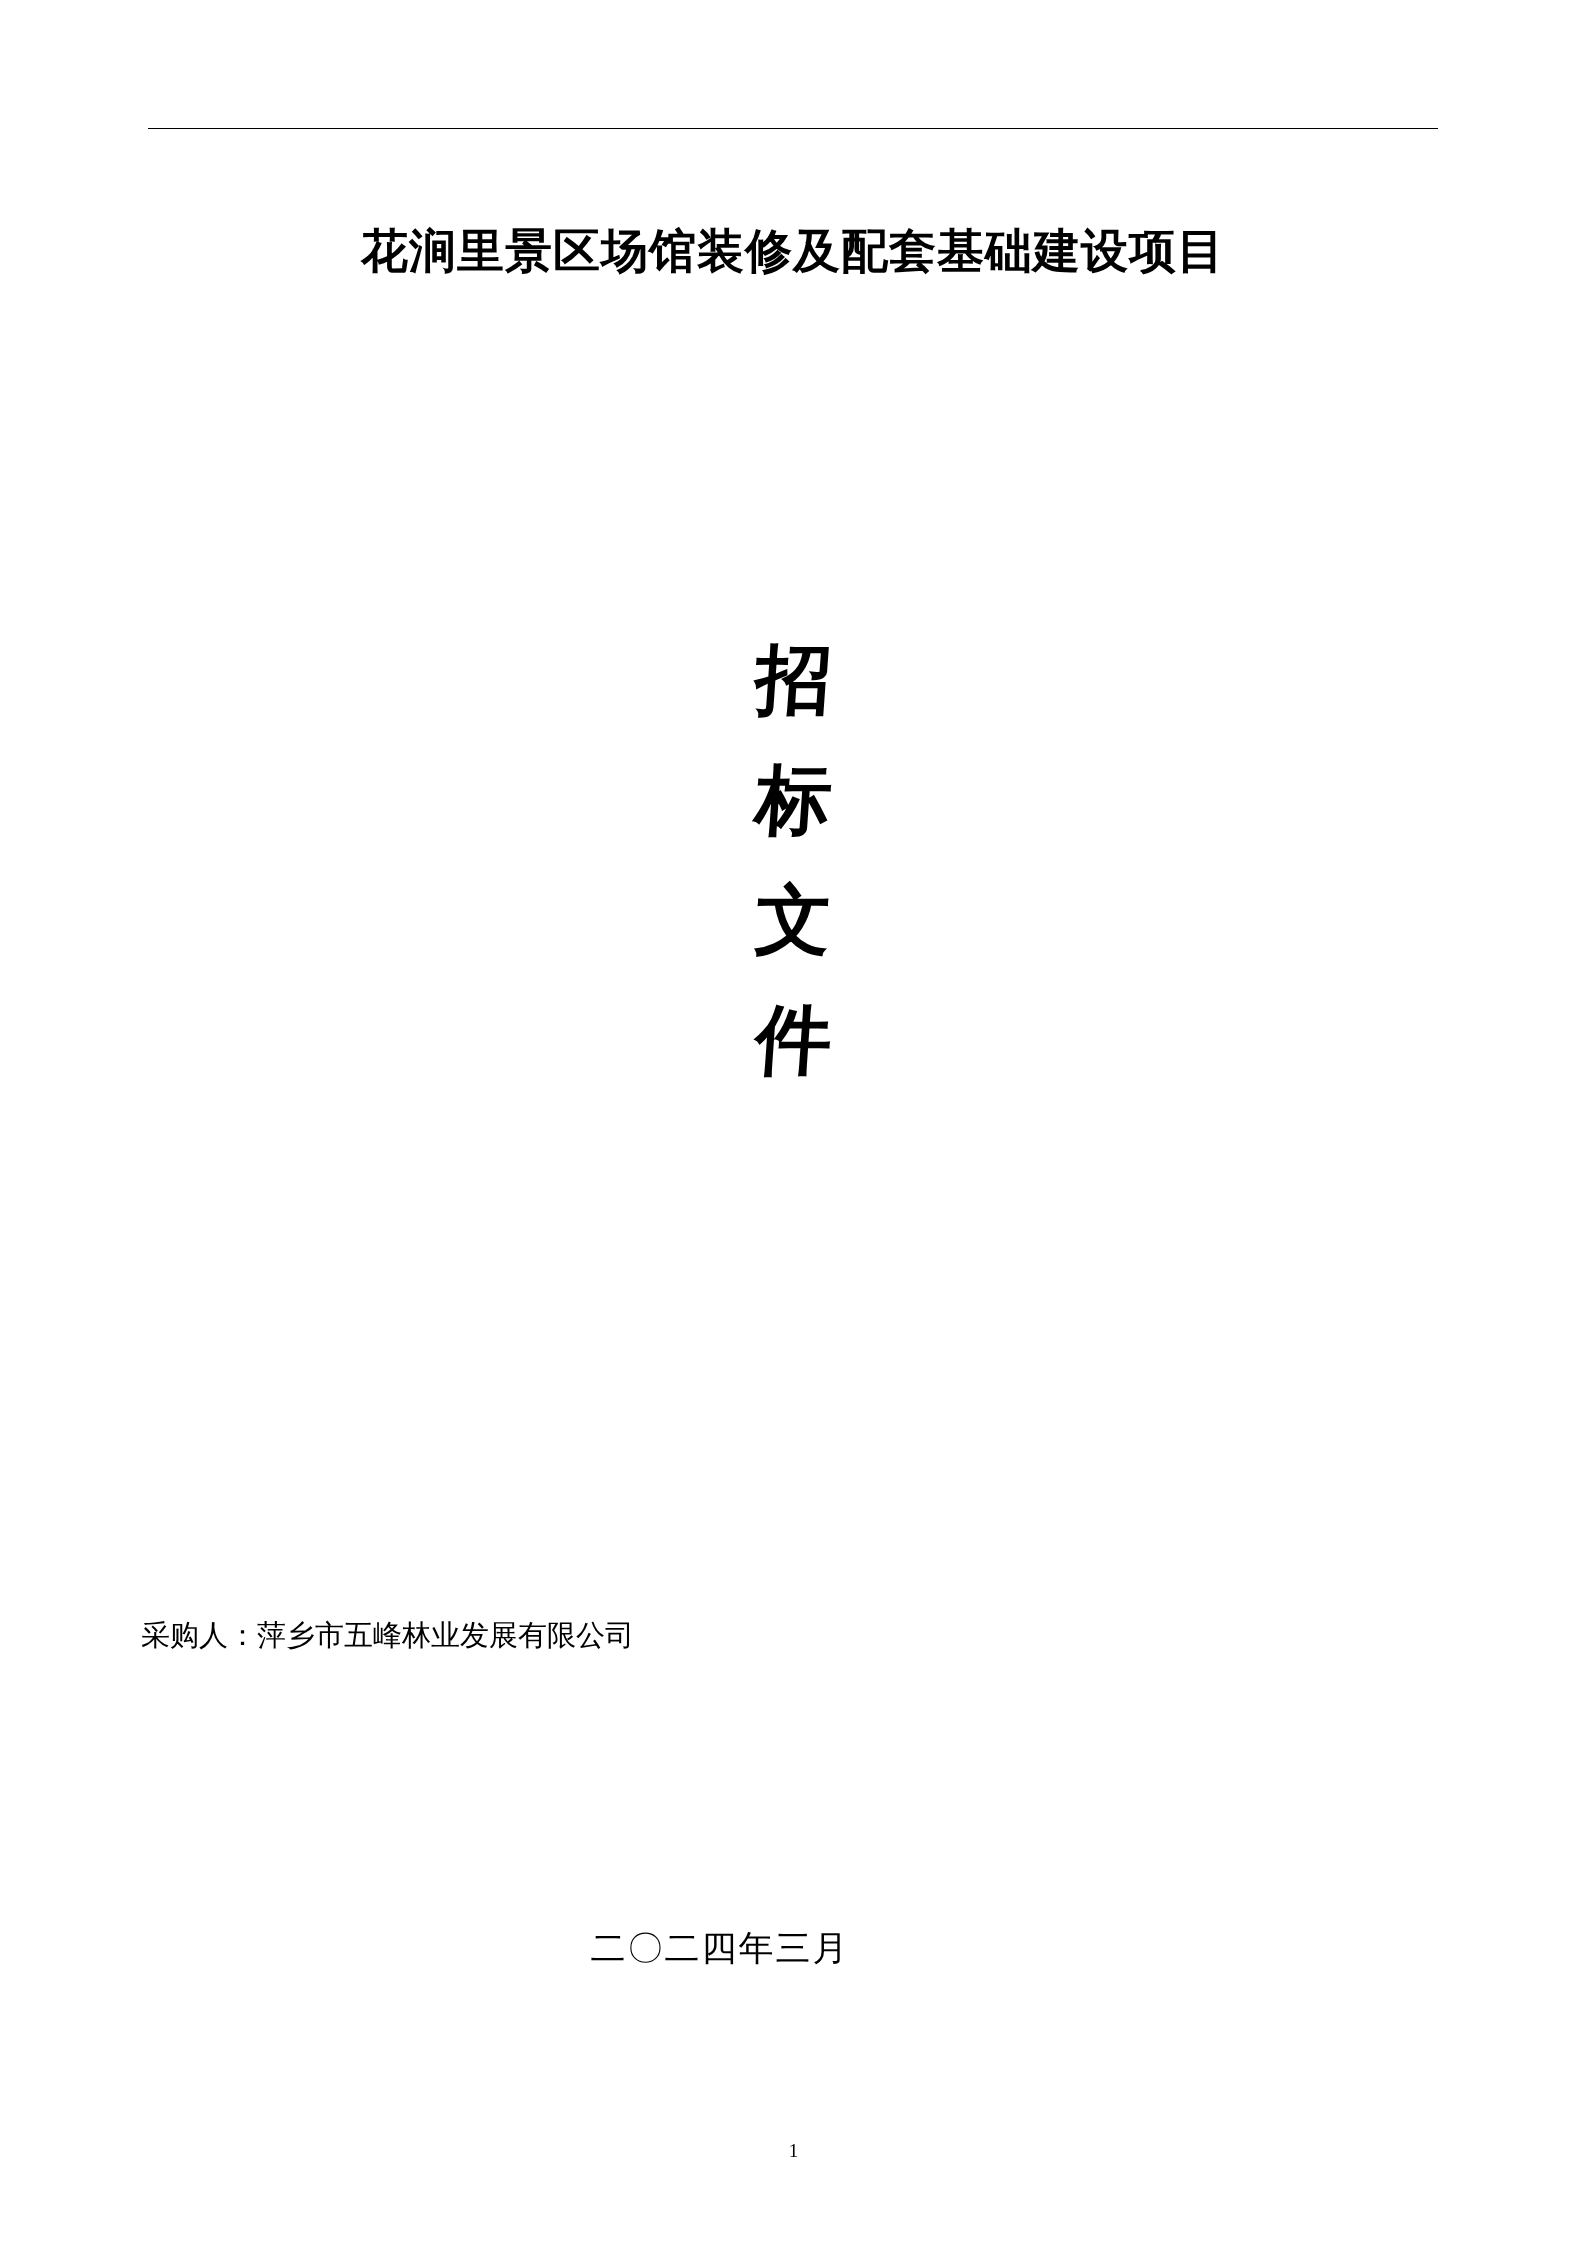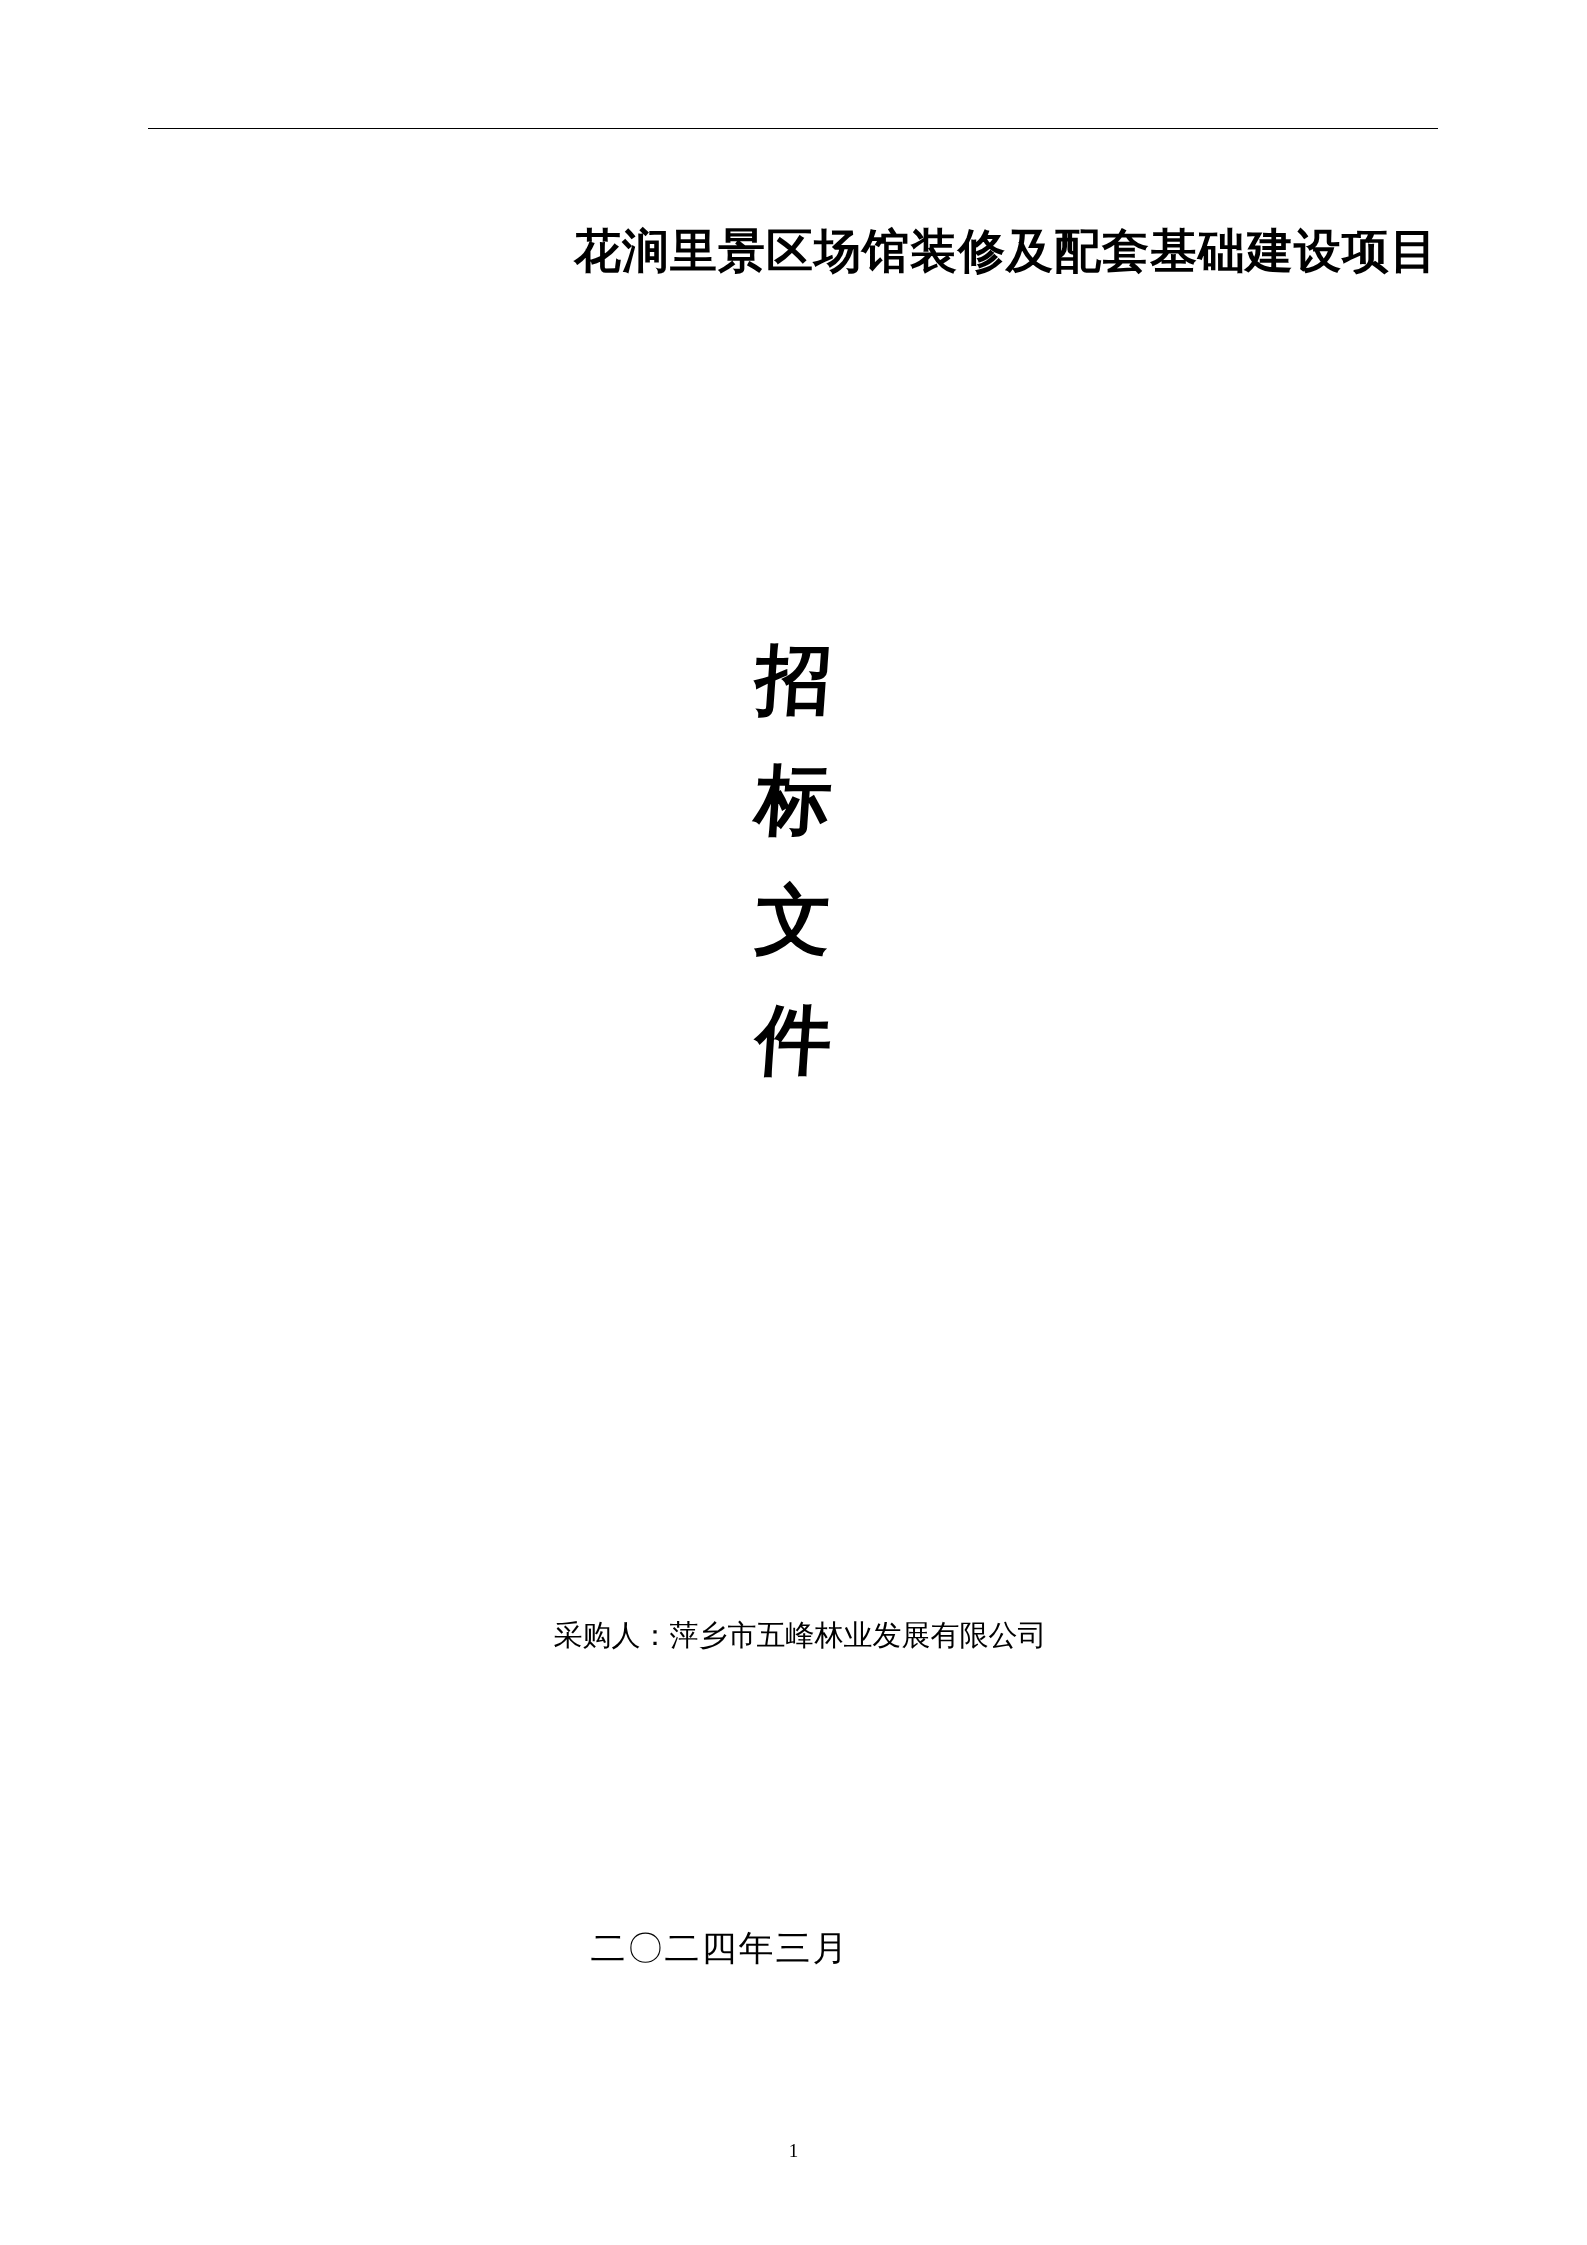--- a/index.html
+++ b/index.html
@@ -26,21 +26,21 @@
     top: 128px;
     width: 1290px;
     height: 0;
     border-top: 1.5px solid #000;
   }
   .doc-title {
     position: absolute;
     left: 148px;
     top: 218px;
     width: 1290px;
-    text-align: right;
+    text-align: center;
     font-family: "Liberation Serif", "DejaVu Serif", serif;
     font-weight: bold;
     font-size: 47px;
     line-height: 1.42;
     letter-spacing: 1px;
   }
   .doc-title .line {
     display: block;
   }
   .vertical-label {
@@ -55,26 +55,25 @@
     font-family: "DejaVu Serif", "Liberation Serif", serif;
     font-weight: bold;
     font-size: 76px;
     line-height: 1.58;
     letter-spacing: 0;
     color: #000;
     transform: skewX(-4deg);
   }
   .meta {
     position: absolute;
-    left: 150px;
+    left: 141px;
     top: 1605px;
     width: 1300px;
     font-size: 29px;
     line-height: 2.1;
-    text-align: center;
   }
   .meta .row {
     display: block;
     white-space: nowrap;
   }
   .meta .label {
     display: inline;
   }
   .meta .value {
     display: inline;

